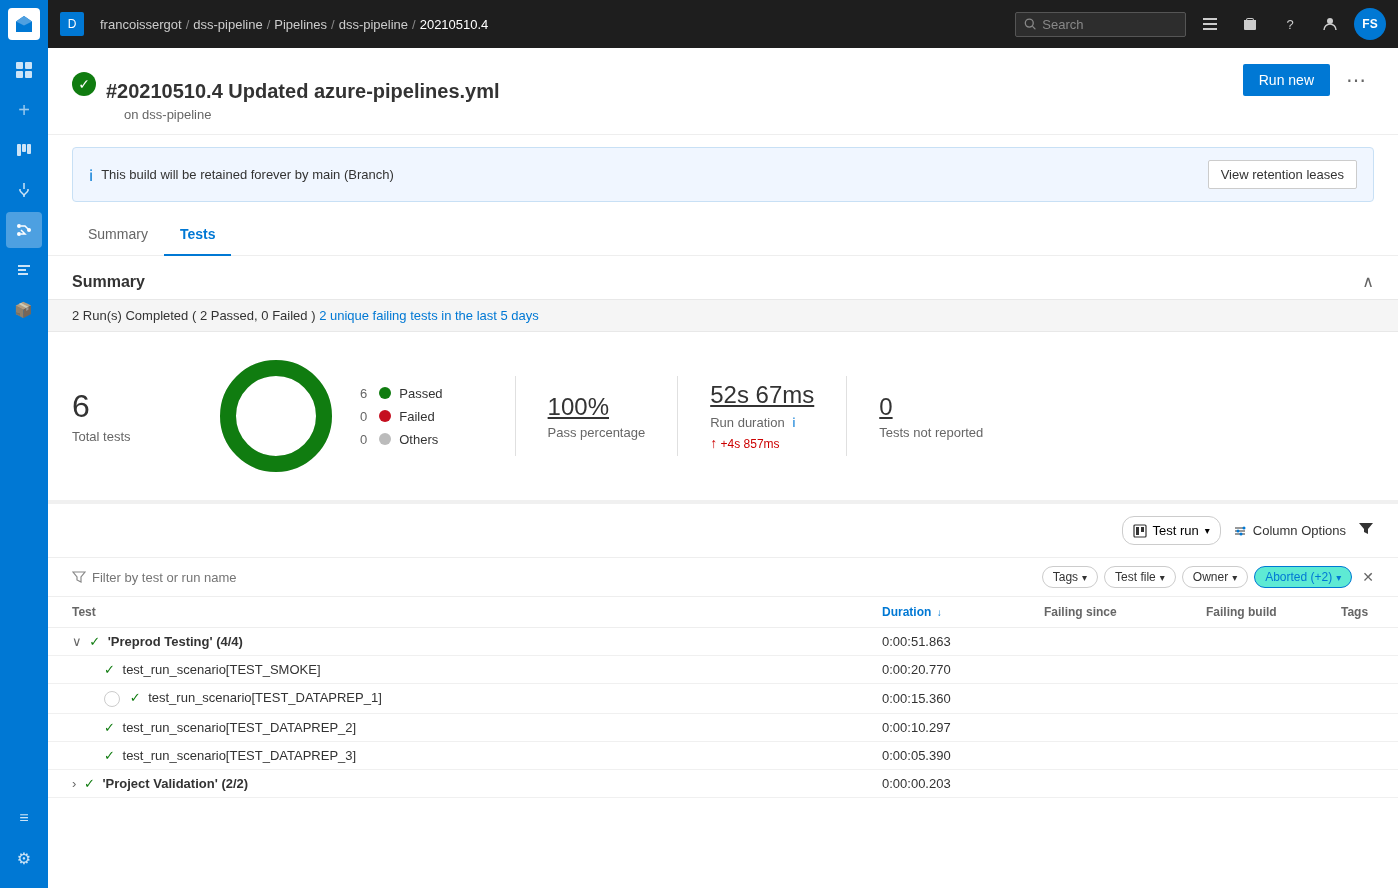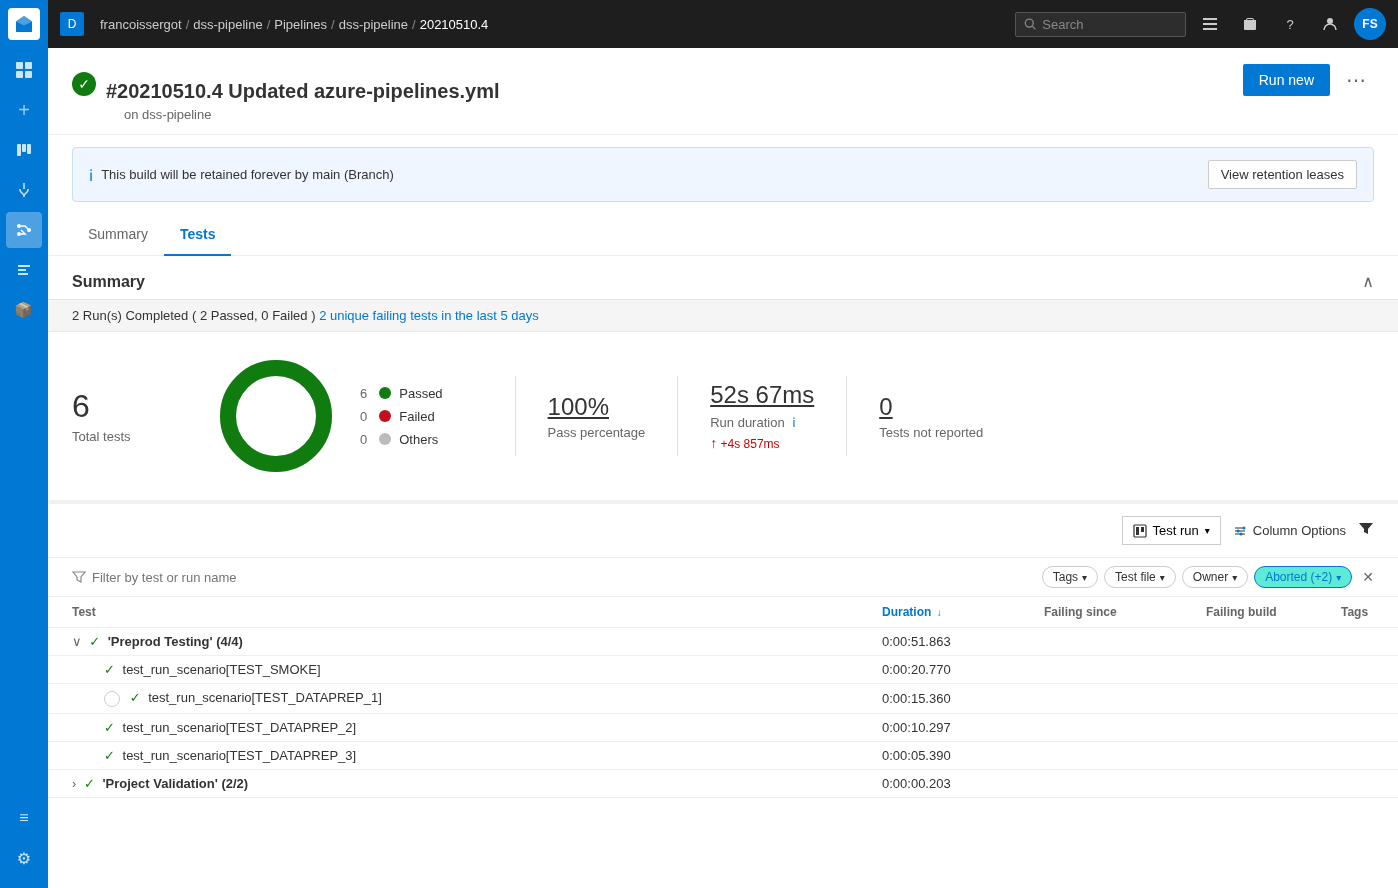--- a/index.html
+++ b/index.html
@@ -217,21 +217,21 @@
       padding-top: 0;
     }
     .table-toolbar {
       display: flex; align-items: center; justify-content: flex-end;
       padding: 12px 24px; gap: 8px;
       border-bottom: 1px solid #eee;
     }
     .btn-test-run {
       display: flex; align-items: center; gap: 6px;
       background: #fff; border: 1px solid #ccc;
-      padding: 6px 10px; cursor: pointer; border-radius: 0; font-size: 13px;
+      padding: 6px 10px; cursor: pointer; border-radius: 12px; font-size: 13px;
     }
     .btn-col-options {
       display: flex; align-items: center; gap: 6px;
       background: #fff; border: none;
       padding: 6px 4px; cursor: pointer; font-size: 13px; color: #333;
     }
     .btn-filter-icon {
       background: #fff; border: none; cursor: pointer; font-size: 16px; color: #333;
     }
 

